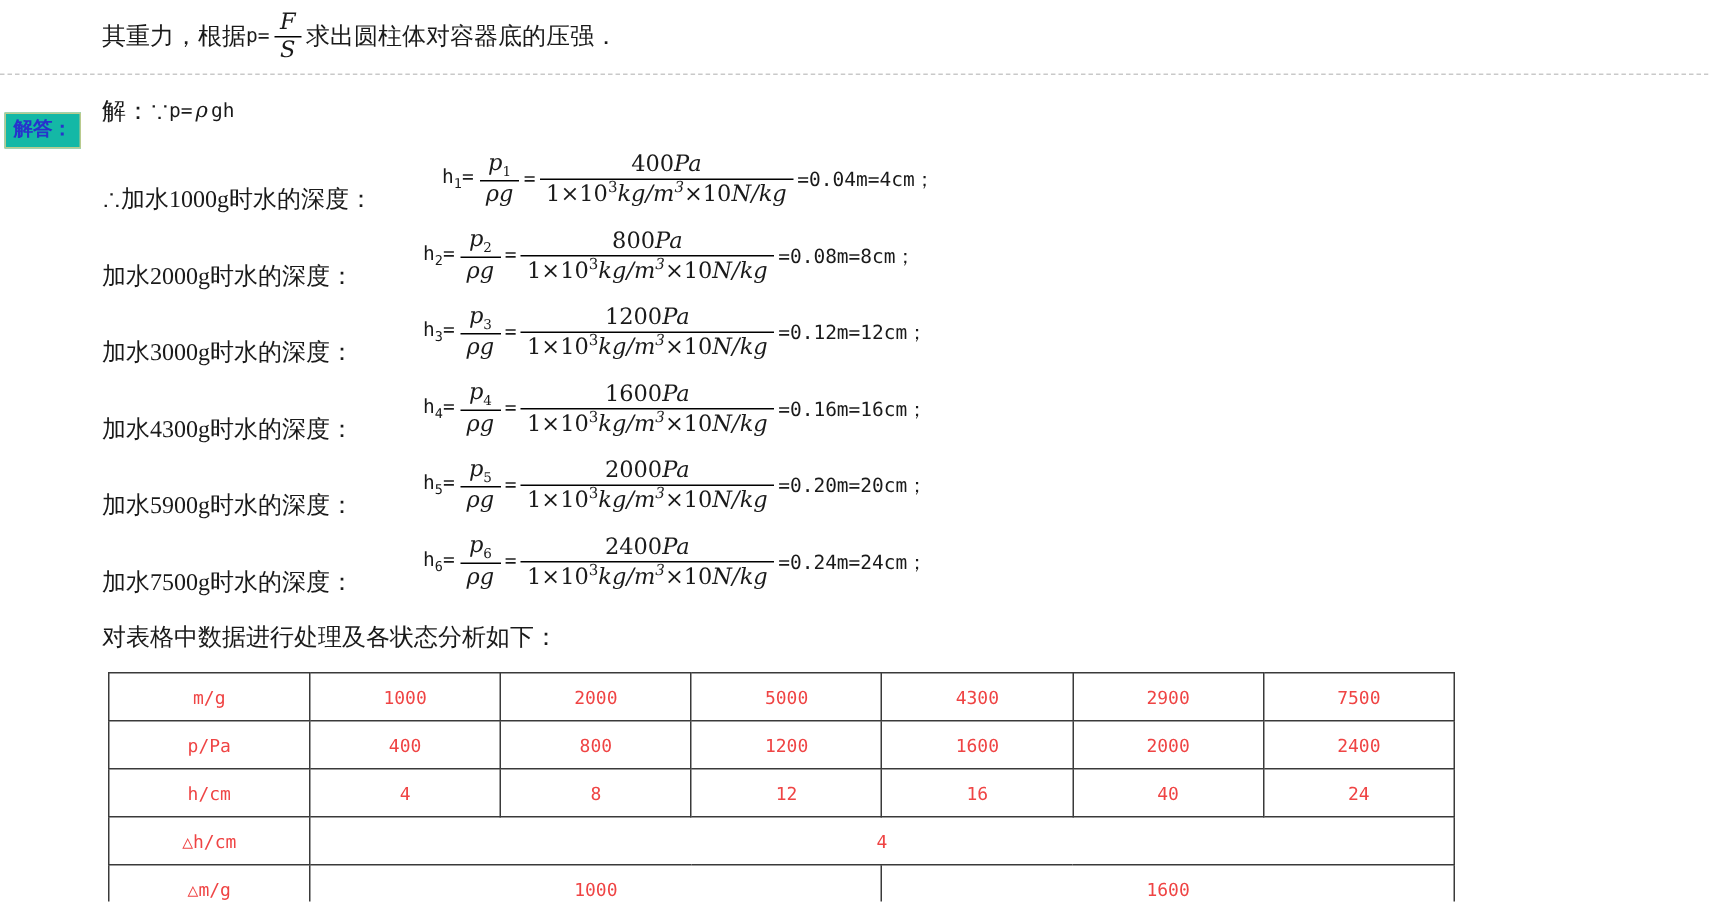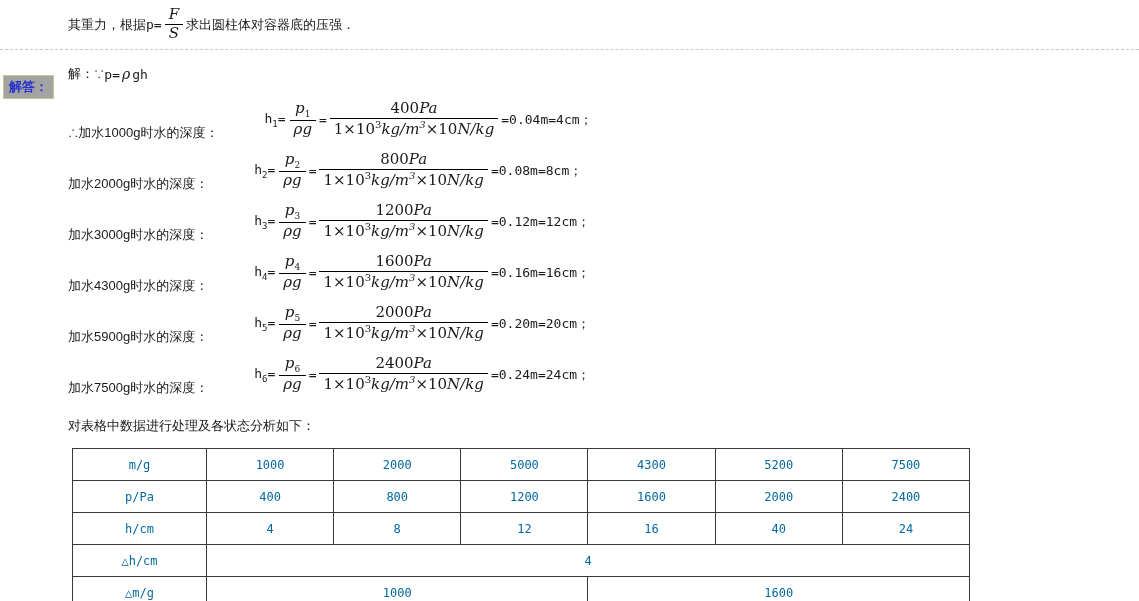--- a/index.html
+++ b/index.html
@@ -2,21 +2,21 @@
 <html><head>
 <meta charset="utf-8">
 <style>
   * { box-sizing: border-box; }
   html,body { margin:0; padding:0; }
   body {
     width:1139px; height:601px; overflow:hidden;
     background:#ffffff; color:#1a1a1a;
     font-family:"DejaVu Sans", sans-serif; font-size:13px;
   }
-  .cn   { font-family:Liberation Sans, sans-serif; font-size:13px; }
+  .cn   { font-family:Liberation Serif, serif; font-size:16px; }
   .mono { font-family:"DejaVu Sans Mono", monospace; font-size:13px; }
   .serif    { font-family:"DejaVu Serif", serif; font-style:normal; }
   .serif-it { font-family:"DejaVu Serif", serif; font-style:italic; }
 
   .frac {
     display:inline-flex; flex-direction:column; text-align:center;
     vertical-align:middle; margin:0 3px; font-size:15px; line-height:1.18;
   }
   .frac .num { padding:0 4px; }
   .frac .den { border-top:1px solid #000; padding:0 4px; }
@@ -25,21 +25,21 @@
 
   .intro {
     height:49px; display:flex; align-items:center;
     padding-left:68px; white-space:nowrap;
   }
   .divider { border-top:1px dashed #c9c9c9; height:0; }
 
   .answer-section { position:relative; padding-left:68px; }
   .answer-label {
     position:absolute; left:3px; top:11px;
-    border:1px solid #b9cb8e; background:#a3a3a3; color:#2733cc;
+    border:1px solid #b9cb8e; background:#14b8a6; color:#2733cc;
     font-size:13px; font-weight:bold; padding:3px 5px; line-height:1.2;
   }
   .solution-intro {
     margin-top:14px; height:20px; display:flex; align-items:center; white-space:nowrap;
   }
   .solution-intro .serif-it { font-size:14px; margin:0 2px; }
 
   .equations { margin-top:10px; }
   .eq-row { height:51px; display:flex; align-items:center; white-space:nowrap; }
   .eq-row .lead { margin-right:2px;margin-top:27px; }
@@ -47,21 +47,21 @@
 
   .analysis { margin-top:16px; height:20px; line-height:20px; }
 
   table.data-table {
     border-collapse:collapse; table-layout:fixed;
     width:898px; margin:12px 0 0 4px;
   }
   table.data-table td {
     border:1px solid #3a3a3a; height:32px; padding:0;
     text-align:center; vertical-align:middle;
-    font-family:"DejaVu Sans Mono", monospace; font-size:12px; color:#0369a1;
+    font-family:"DejaVu Sans Mono", monospace; font-size:12px; color:#ef4444;
   }
 </style>
 </head>
 <body>
 
 <div class="intro">
   <span class="cn">其重力，根据</span>
     <span class="mono">p=</span>
   <span class="frac">
     <span class="num serif-it">F</span>
@@ -186,21 +186,21 @@
         <col>
         <col>
     </colgroup>
     <tbody>
         <tr>
           <td>m/g</td>
           <td>1000</td>
           <td>2000</td>
           <td>5000</td>
           <td>4300</td>
-          <td>5200</td>
+          <td>2900</td>
           <td>7500</td>
         </tr>
         <tr>
           <td>p/Pa</td>
           <td>400</td>
           <td>800</td>
           <td>1200</td>
           <td>1600</td>
           <td>2000</td>
           <td>2400</td>

